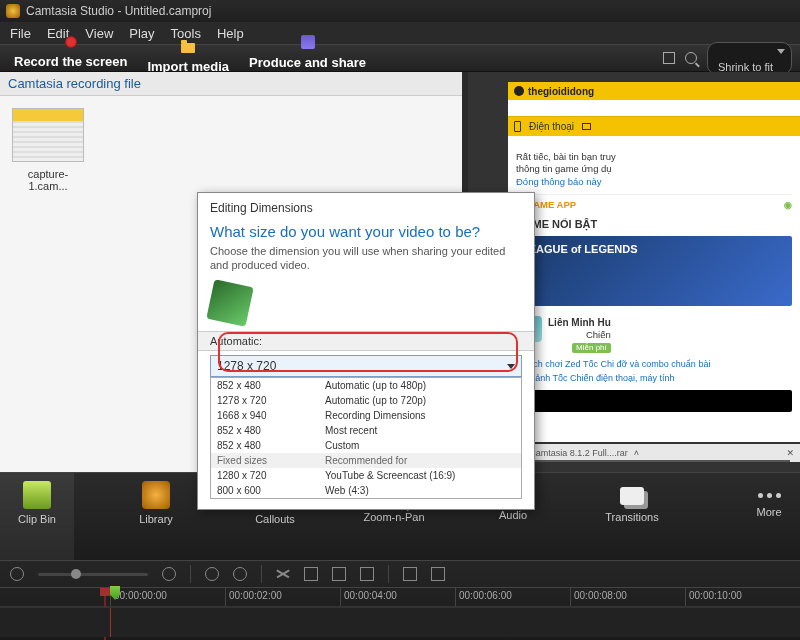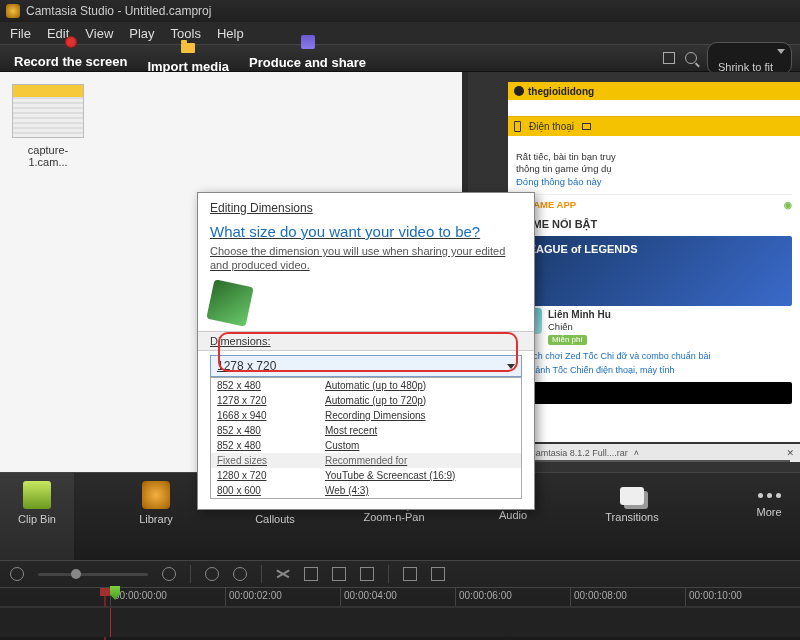--- a/index.html
+++ b/index.html
@@ -44,36 +44,36 @@
 .website .w-top .wlogo { width:10px; height:10px; background:#222; border-radius:50%; }
 .website .w-tabs { height:20px; background:#f5c200; display:flex; align-items:center; gap:8px; padding:0 6px; border-top:1px solid #e0b000;margin-top:16px;}
 .website .w-tabs .phone-ic { width:7px; height:11px; border:1px solid #333; border-radius:1px;}
 .website .w-body { padding:15px 8px; font-size:9.5px; line-height:1.3; }
 .website .w-body .blue { color:#1a6ec0; }
 .website .w-sec { margin-top:6px; padding-top:4px; border-top:1px solid #eee; }
 .website .gameapp { color:#f09000; font-weight:bold; display:flex; align-items:center; gap:4px;}
 .website .house-ic { color:#f09000; }
 .website .gnb { font-weight:bold; font-size:11px; margin:6px 0 4px; }
 .website .hero { height:70px; background:linear-gradient(135deg,#1a3a6a,#3a6aca); border-radius:2px; color:#fff; font-weight:bold; font-size:11px; padding:6px;}
-.website .appbox { display:flex; gap:6px; align-items:flex-start; margin-top:2px;}
+.website .appbox { display:flex; gap:6px; align-items:flex-start; margin-top:10px;text-align:right;}
 .website .appic { width:26px; height:26px; background:linear-gradient(#6bcbd0,#a0e0e4); border-radius:4px;}
 .website .appbox .t1 { font-weight:bold; font-size:10px;}
 .website .pill { display:inline-block; background:#7fbf4f; color:#fff; font-size:8px; padding:0 4px; border-radius:2px;}
 .website ul { list-style:none; margin-top:6px;}
 .website ul li::before { content:"• "; color:#888;}
 .website ul li { color:#1a6ec0; font-size:9px; margin-bottom:3px; line-height:1.2;}
 .website .amongus { height:22px; background:#000; margin-top:6px; border-radius:2px;}
 .dl-bar { position:absolute; left:38px; right:0; bottom:10px; height:18px; background:#e8e8e8; display:flex; align-items:center; padding:0 6px; gap:6px; font-size:9px; color:#555;}
 .dl-bar .x { margin-left:auto; }
 
 .preview-ctrl { position:absolute; left:0; right:0; bottom:0; height:22px; display:flex; align-items:center; padding:0 10px;}
 .preview-ctrl .line { flex:1; height:2px; background:#555; position:relative;}
 .preview-ctrl .dot { position:absolute; left:0; top:-3px; width:8px; height:8px; background:#888; border-radius:50%;}
 
-.dialog { position:absolute; left:197px; top:192px; width:338px; background:#fff; border:1px solid #888; box-shadow:3px 3px 10px rgba(0,0,0,.4); font-size:12px; color:#333; z-index:50;text-decoration:underline;}
+.dialog { position:absolute; left:197px; top:192px; width:338px; background:#fff; border:1px solid #888; box-shadow:3px 3px 10px rgba(0,0,0,.4); font-size:12px; color:#333; z-index:50;}
 .dialog .d-title { padding:8px 12px 4px; color:#333; }
 .dialog .d-head { display:flex; padding:4px 12px 8px; gap:10px;flex-direction:column;}
 .dialog .d-head .q { color:#1a6ec0; font-size:15px; margin-bottom:4px;}
 .dialog .d-head .sub { font-size:11px; color:#555; line-height:1.3;}
 .dialog .chip { width:40px; height:40px; background:linear-gradient(135deg,#2a6a2a,#6aca6a); border-radius:4px; transform:rotate(12deg); flex-shrink:0;}
 .dialog .dim-label { background:#f0f0f0; border-top:1px solid #ccc; border-bottom:1px solid #ccc; padding:3px 12px; font-size:11px;}
 .dialog .combo { margin:4px 12px 0; border:1px solid #7a9ec8; background:#eaf2fb; padding:3px 6px; position:relative; font-size:12px;}
 .dialog .combo::after { content:""; position:absolute; right:6px; top:8px; border-left:4px solid transparent; border-right:4px solid transparent; border-top:5px solid #333;}
 .dialog .dlist { border:1px solid #aaa; margin:0 12px 10px; }
 .dialog .dlist .row { display:flex; padding:2px 6px; font-size:10px; }
@@ -152,20 +152,21 @@
     <span class="search-ic"></span>
     <div class="shrink-pill">
       <span>Shrink to fit</span>
       <span class="tri"></span>
     </div>
   </div>
 </div>
 
 <div class="workarea">
   <div class="left-panel">
+    <div class="bin-header">Camtasia recording file</div>
     <div class="bin-body">
       <div class="thumb">
         <div class="img">
           <div class="bar1"></div>
             <div class="mid"></div>
         </div>
         <div class="cap">capture-1.cam...</div>
       </div>
     </div>
   </div>
@@ -294,21 +295,21 @@
 
 <div class="dialog">
   <div class="d-title">Editing Dimensions</div>
   <div class="d-head">
     <div>
       <div class="q">What size do you want your video to be?</div>
       <div class="sub">Choose the dimension you will use when sharing your edited and produced video.</div>
     </div>
     <div class="chip"></div>
   </div>
-  <div class="dim-label">Dimensions:</div>
+  <div class="dim-label">Automatic:</div>
   <div class="combo">
     <span>1278 x 720</span>
   </div>
   <div class="dlist" id="dlist">
       <div class="row">
         <div class="c1">852 x 480</div>
         <div class="c2">Automatic (up to 480p)</div>
       </div>
       <div class="row">
         <div class="c1">1278 x 720</div>

